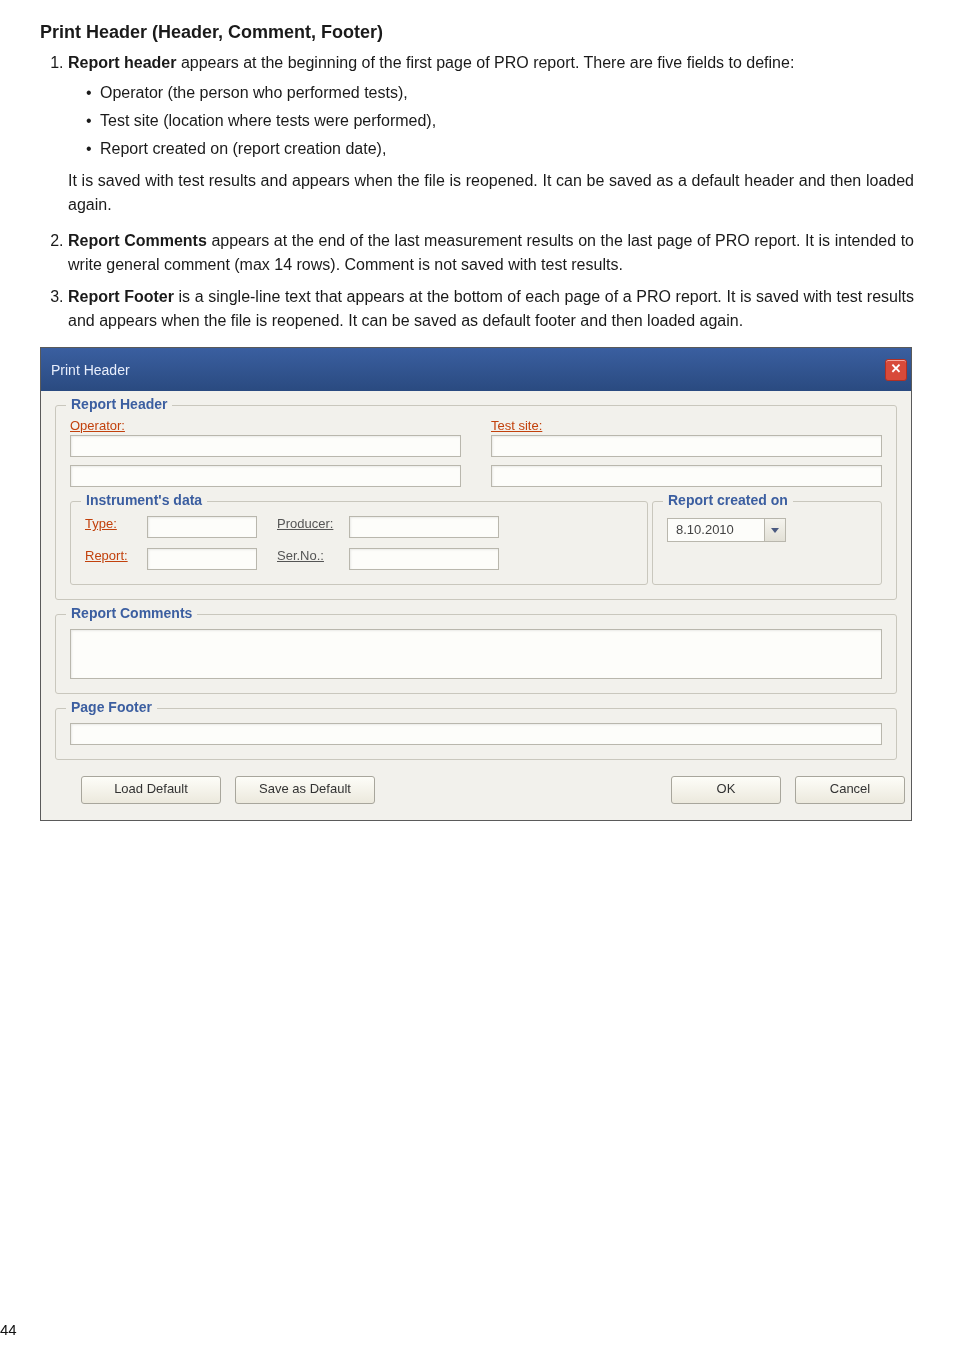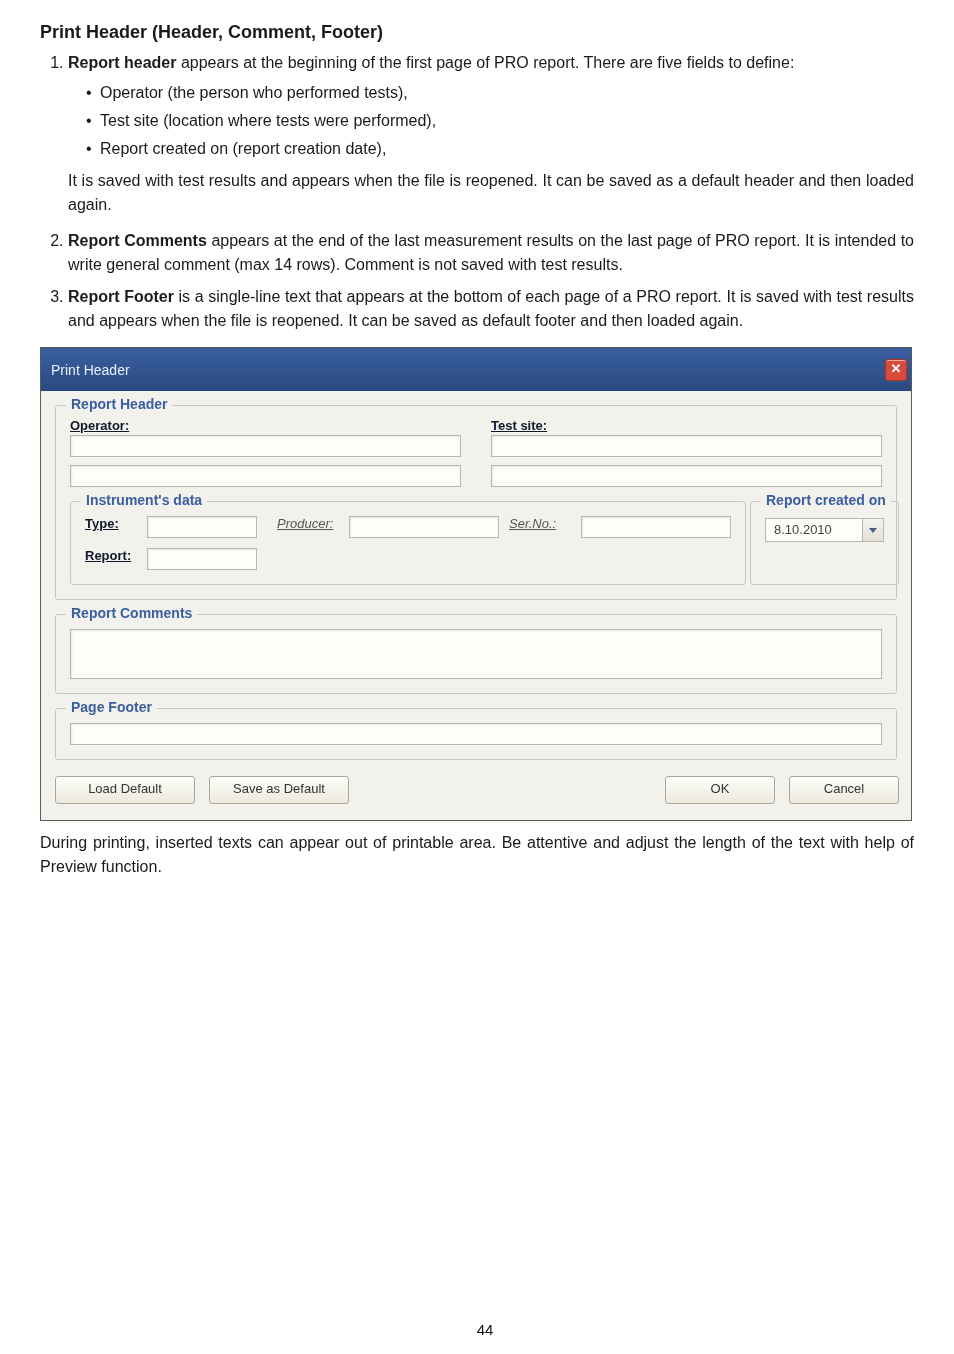--- a/index.html
+++ b/index.html
@@ -110,24 +110,23 @@
     font-weight: bold;
   }
   .row {
     display: flex;
     gap: 30px;
     margin-top: 4px;
   }
   .col { flex: 1; }
   .lbl {
     text-decoration: underline;
-    color: #0f172a;
+    color: #c2410c;
     display: block;
     margin-bottom: 2px;
-    font-weight: bold;
   }
   .txtinput {
     width: 100%;
     height: 22px;
     border: 1px solid #b9b7ad;
     background: #fdfdfa;
     box-shadow: inset 1px 1px 2px rgba(0,0,0,0.08);
     box-sizing: border-box;
   }
   .instr-grid {
@@ -138,23 +137,22 @@
   }
   .instr-left {
     flex: 0 0 170px;
     display: flex;
     flex-direction: column;
     gap: 10px;
   }
   .instr-mid {
     flex: 0 0 240px;
     display: flex;
-    flex-direction: row;
+    flex-direction: column;
     gap: 10px;
-    font-style: italic;
   }
   .instr-row {
     display: flex;
     align-items: flex-start;
     gap: 8px;
   }
   .instr-row .lbl { margin: 0; width: 54px; }
   .instr-row .lbl2 { text-decoration: underline; color:#555; width: 64px; }
   .datebox {
     display: inline-flex;
@@ -198,42 +196,42 @@
     height: 22px;
     border: 1px solid #b9b7ad;
     background: #fdfdfa;
     box-shadow: inset 1px 1px 2px rgba(0,0,0,0.08);
     box-sizing: border-box;
     margin-top: 6px;
   }
   .btnrow {
     display: flex;
     justify-content: space-between;
-    padding: 16px 12px 16px 14px;
+    padding: 16px 6px 16px 14px;
+    margin-left: 26px;
   }
   .btncluster { display: flex; gap: 14px; }
   .winbtn {
     height: 26px;
     min-width: 110px;
     padding: 0 14px;
     border: 1px solid #a8a69c;
     border-radius: 3px;
     background: linear-gradient(#fdfdf8, #ece9dd);
     color: #333;
     font-size: 13px;
     line-height: 24px;
     text-align: center;
   }
   .winbtn.sm { min-width: 80px; }
 
   .pagenum {
     position: absolute;
     bottom: 16px;
-    left: 16px; right: 0;
-    text-align: center;
+    left: 0; right: 0;
     font-size: 15px;
     color: #111;
   }
 </style>
 </head>
 <body>
 
 <div class="page">
 
   <div class="section-title">Print Header (Header, Comment, Footer)</div>
@@ -336,16 +334,15 @@
         <div class="winbtn">Load Default</div>
         <div class="winbtn">Save as Default</div>
       </div>
       <div class="btncluster">
         <div class="winbtn sm">OK</div>
         <div class="winbtn sm">Cancel</div>
       </div>
     </div>
   </div>
 
-  <div class="note">During printing, inserted texts can appear out of printable area. Be attentive and adjust the length of the text with help of Preview function.</div>
 
   <div class="pagenum">44</div>
 </div>
 
 </body></html>

